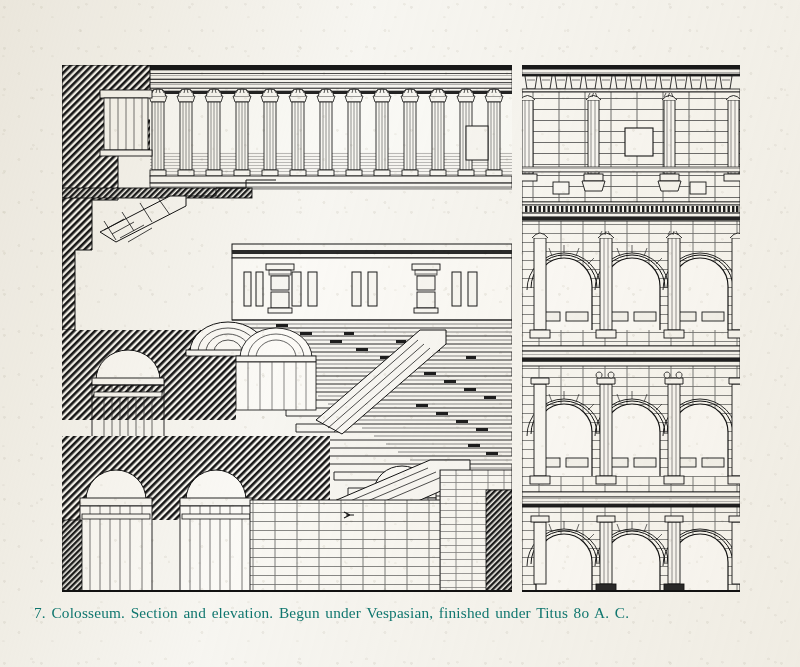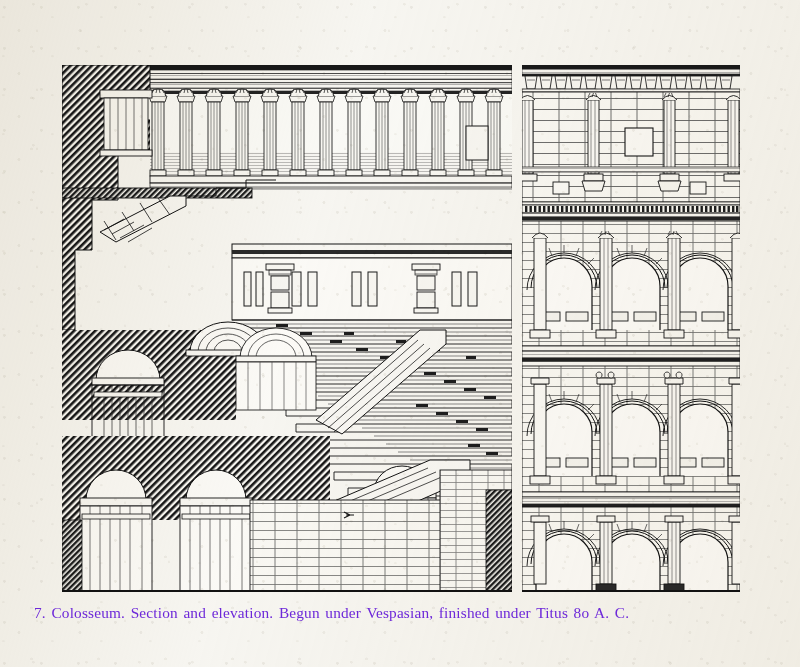--- a/index.html
+++ b/index.html
@@ -35,21 +35,21 @@
   }
   svg.figure { position: absolute; left: 0; top: 0; display: block; }
 
   .caption {
     position: absolute;
     left: 34px; top: 604px;
     width: 740px;
     font-size: 15.3px;
     letter-spacing: .18px;
     word-spacing: 1.6px;
-    color: #6d28d9;
+    color: #0f766e;
     white-space: nowrap;
   }
 </style>
 </head>
 <body>
 
 <div id="plate">
 
   <svg class="figure" width="800" height="667" viewBox="0 0 800 667" shape-rendering="geometricPrecision">
     <defs>

